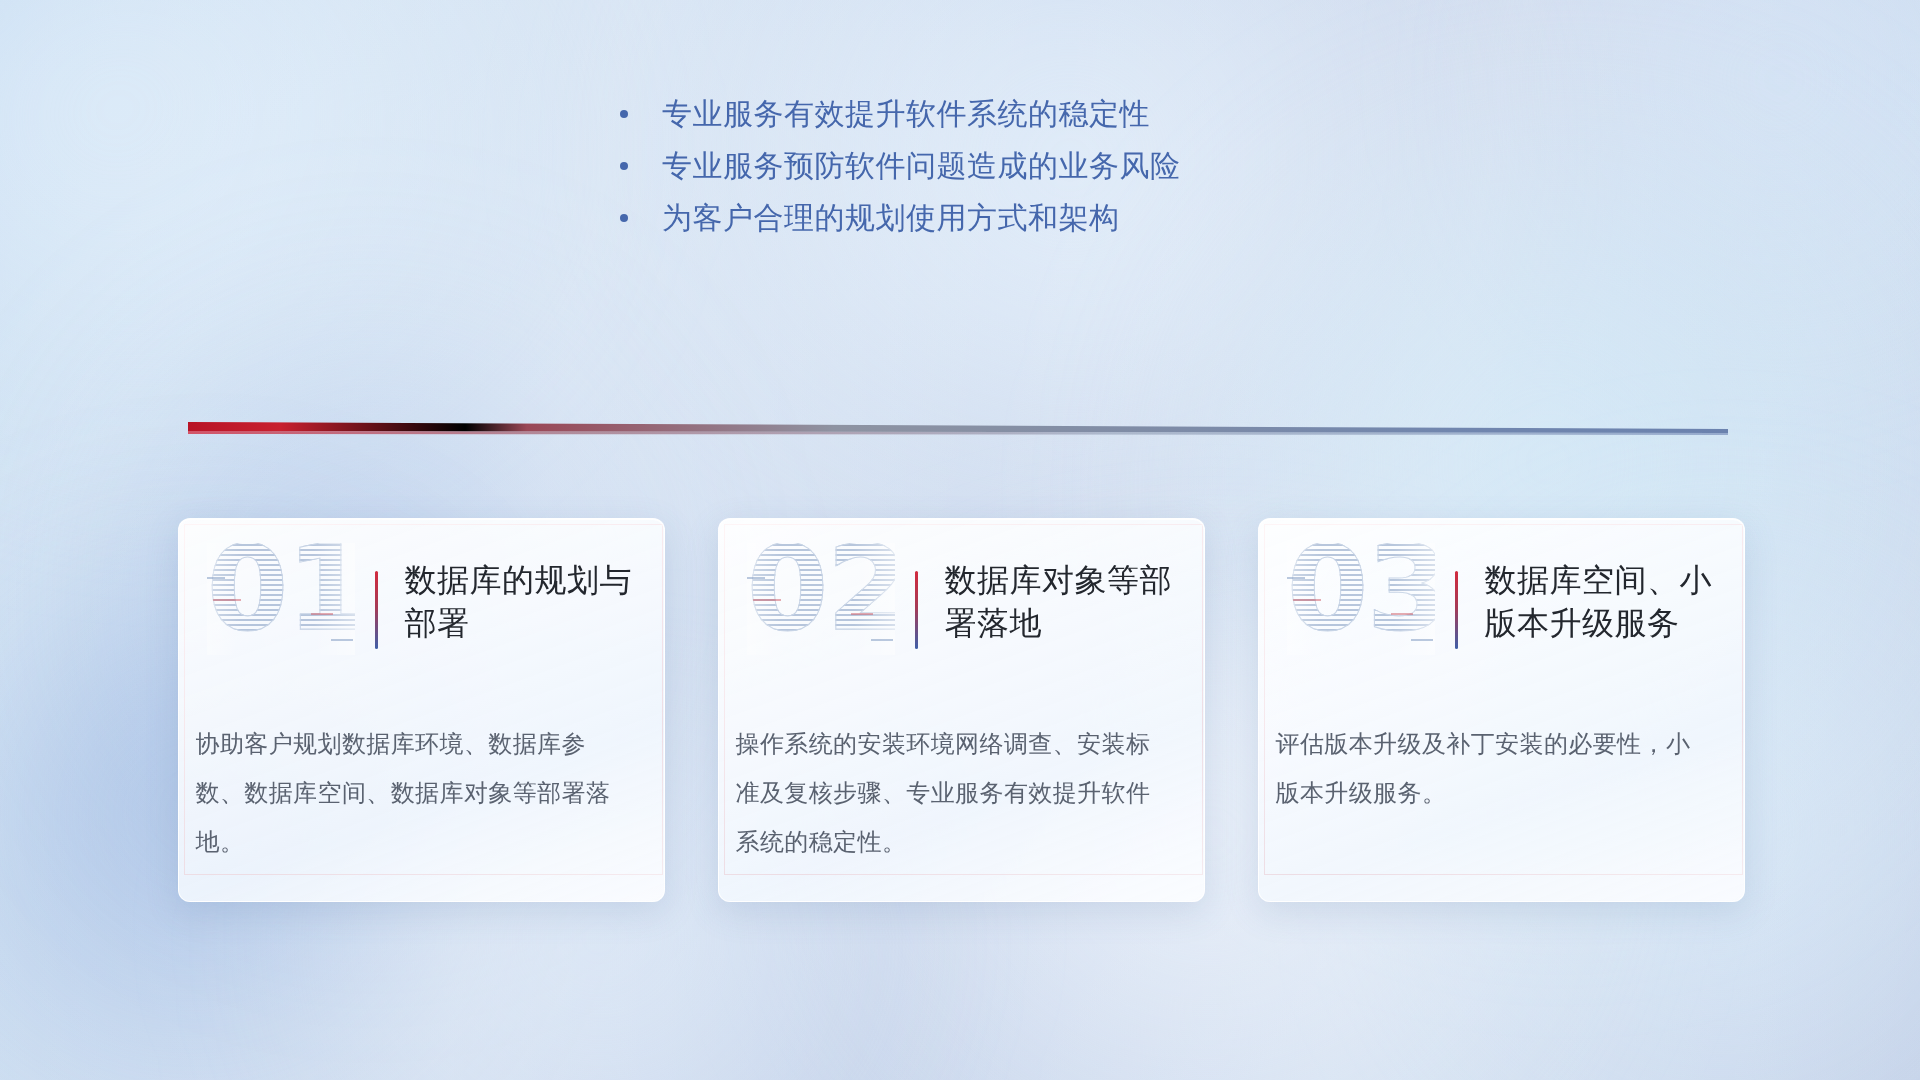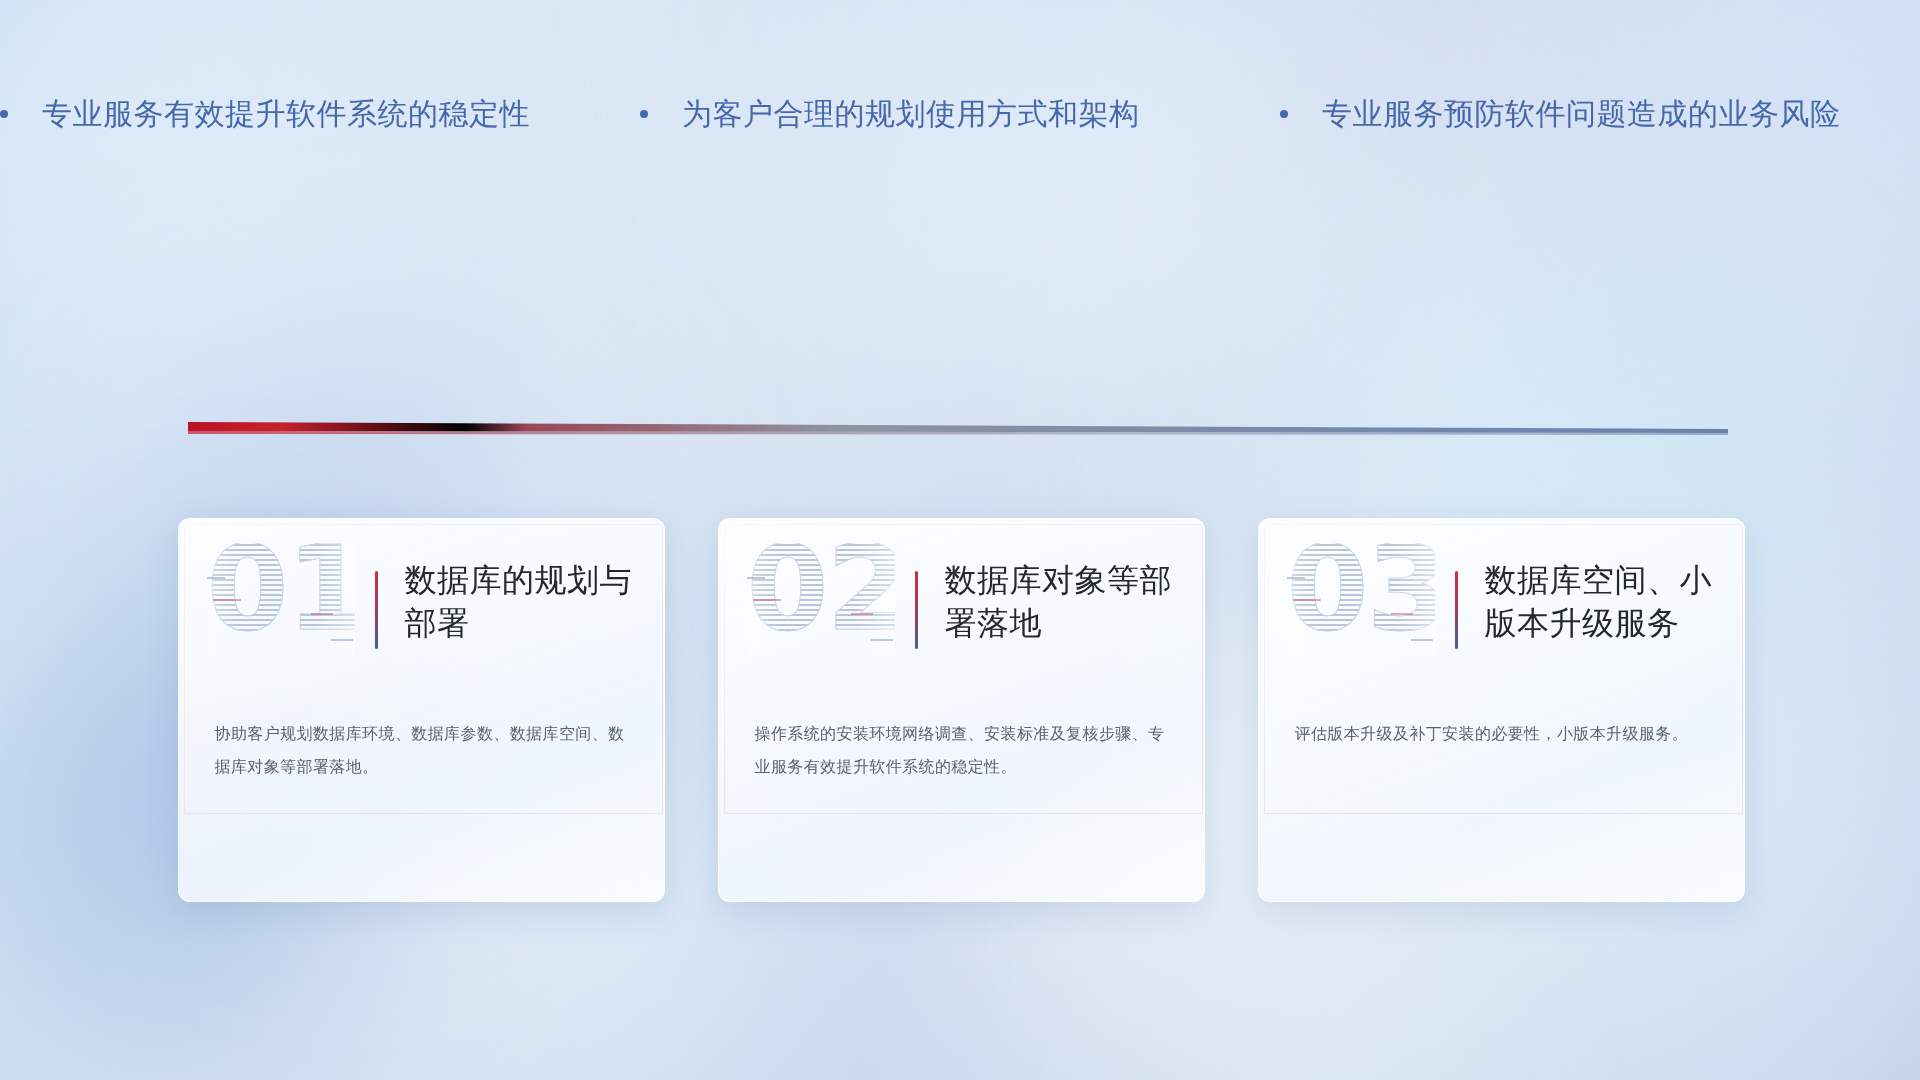--- a/index.html
+++ b/index.html
@@ -51,21 +51,21 @@
       rgba(255,255,255,0) 50%, rgba(255,255,255,.22) 72%, rgba(255,255,255,0) 100%);
   }
   .bg-vign{
     position:absolute;inset:0;
     background:radial-gradient(ellipse 110% 95% at 50% 45%, rgba(255,255,255,.12) 0%, rgba(120,150,200,.10) 100%);
   }
 
   
   .bullets{
     position:absolute;left:0;top:88px;width:1920px;
-    display:flex;flex-direction:row;align-items:center;
+    display:flex;flex-direction:column;align-items:center;
     gap:0;
   }
   .bullet-row{
     display:flex;align-items:center;
     width:680px;
     height:52px;
     color:#4567ac;
     font-size:30px;
     letter-spacing:.5px;
     white-space:nowrap;
@@ -81,21 +81,21 @@
   }
   .divider svg{display:block;width:100%;height:100%;}
 
   
   .cards{
     position:absolute;left:0;top:518px;width:1920px;
     display:flex;justify-content:center;gap:55px;
   }
   .card{
     position:relative;
-    width:485px;height:296px;
+    width:485px;height:357px;
     border-radius:12px;
   }
   .card-accent{
     position:absolute;left:6px;top:6px;right:0;bottom:0;
     border-radius:12px;
     border:1.6px solid;
     border-image:linear-gradient(170deg,#e9576b 0%, #d32b3f 40%, #b8202f 100%) 1;
     border-image-slice:1;
     background:transparent;
   }
@@ -154,25 +154,24 @@
     background:linear-gradient(180deg,#d22b3e 0%, #a73a55 46%, #3f5fa8 100%);
     border-radius:2px;
   }
   .card-title{
     position:absolute;left:226px;top:40px;width:240px;
     font-size:32px;line-height:1.35;
     color:#23272e;font-weight:400;
     letter-spacing:.5px;
   }
   .card-body{
-    position:absolute;left:36px;top:200px;width:418px;
-    font-size:16px;line-height:2.05;
+    position:absolute;left:17px;top:200px;width:418px;
+    font-size:24px;line-height:2.05;
     color:#5a6270;
     letter-spacing:.4px;
-    font-family:Liberation Mono, monospace;
   }
 </style>
 </head>
 <body>
 
 <div class="bg">
   <div class="bg-base"></div>
   <div class="blob b1"></div>
   <div class="blob b4"></div>
   <div class="blob b9"></div>
@@ -186,25 +185,25 @@
   <div class="bg-vign"></div>
 </div>
 
 <div class="bullets">
   <div class="bullet-row">
     <span class="bullet-dot"></span>
     <span>专业服务有效提升软件系统的稳定性</span>
   </div>
   <div class="bullet-row">
     <span class="bullet-dot"></span>
-    <span>为客户合理的规划使用方式和架构</span>
+    <span>专业服务预防软件问题造成的业务风险</span>
   </div>
   <div class="bullet-row">
     <span class="bullet-dot"></span>
-    <span>专业服务预防软件问题造成的业务风险</span>
+    <span>为客户合理的规划使用方式和架构</span>
   </div>
 </div>
 
 <div class="divider">
   <svg viewBox="0 0 1540 24" preserveAspectRatio="none">
     <defs>
       <linearGradient id="dgrad" x1="0" y1="0" x2="1" y2="0">
         <stop offset="0" stop-color="#b81326"></stop>
         <stop offset="0.06" stop-color="#c8202f"></stop>
         <stop offset="0.18" stop-color="#a83murky"></stop>

